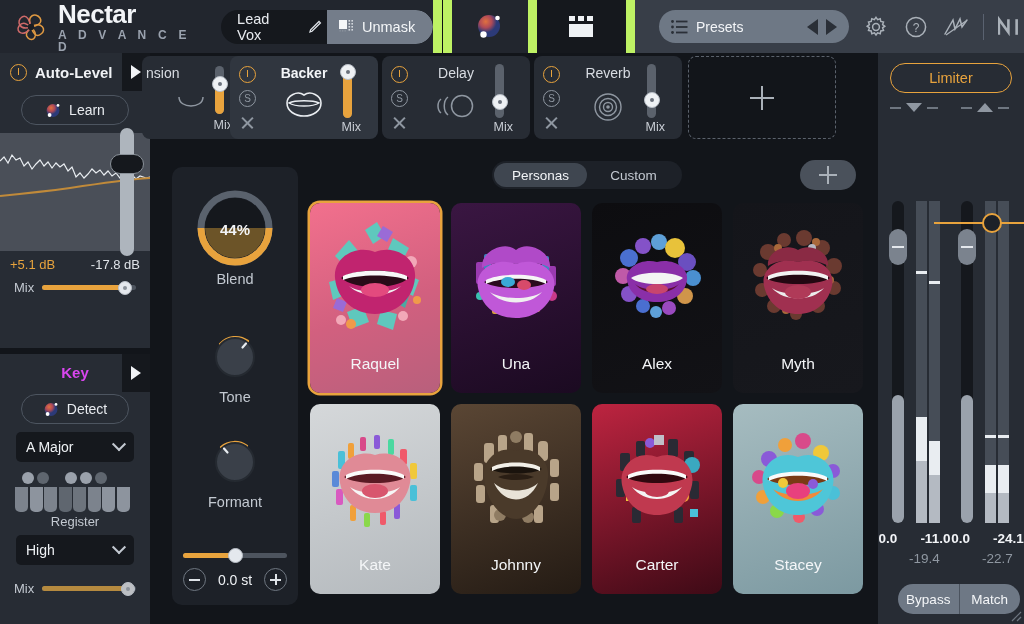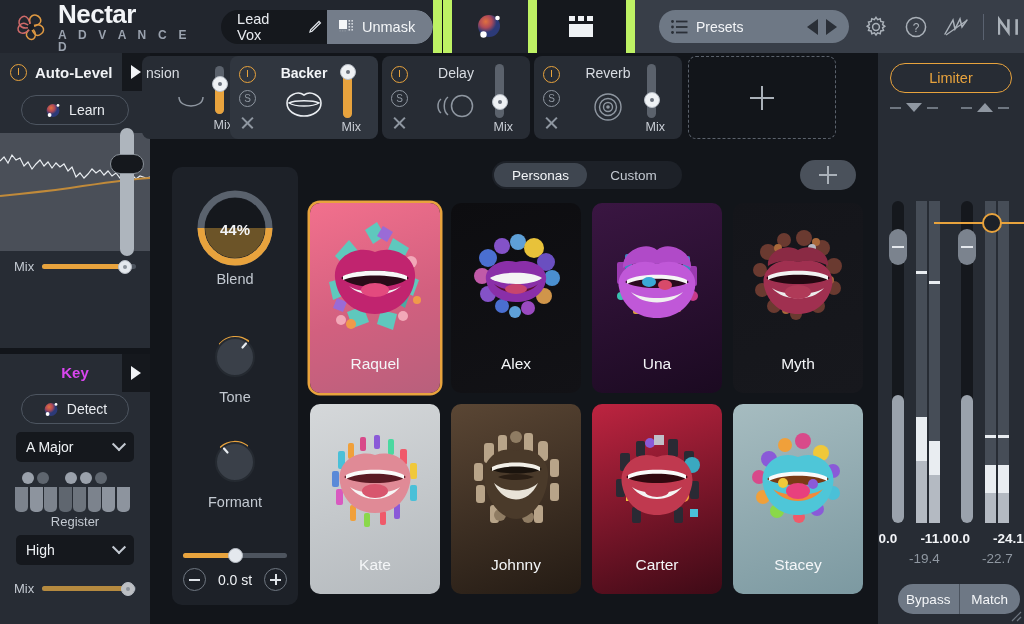--- a/index.html
+++ b/index.html
@@ -333,20 +333,24 @@
             </defs>
           <rect width="150" height="118" fill="#4a4f58"></rect>
           <polyline points="0,28 4,24 8,30 12,22 16,27 20,25 24,33 28,29 32,36 36,31 40,27 44,33 48,29 52,35 56,30 60,34 64,31 68,38 72,34 76,44 80,40 84,45 88,41 92,36 96,40 100,37 104,42 108,38 112,43 116,40 120,45 124,41 128,44 132,42 136,46 140,43 146,45 150,44" fill="none" stroke="#e9edf1" stroke-width="1.2"></polyline>
           <path d="M0,63 C30,60 48,58 70,55 C96,51 122,47 150,45" fill="none" stroke="#c08a3a" stroke-width="2.2"></path>
         </svg>
         <div class="gfader">
           <div class="hnd"></div>
         </div>
       </div>
 
+      <div class="dbrow">
+        <div class="db-a">+5.1 dB</div>
+        <div class="db-b">-17.8 dB</div>
+      </div>
 
       <div class="mixrow">
         <div class="ml">Mix</div>
         <div class="track">
           <div class="fill" style="width:88%"></div>
           <div class="knob" style="left:88%"></div>
         </div>
       </div>
     </div>
 
@@ -592,20 +596,49 @@
                 <circle cx="96" cy="84" r="4"></circle>
               </g>
             <path d="M54,36 C74,28 96,42 94,62 C92,84 74,98 54,98 C34,98 16,84 14,62 C12,42 34,28 54,36 Z" fill="#c1246f"></path>
             <path d="M20,62 C34,52 74,52 88,62 C74,74 34,74 20,62 Z" fill="#2a0b18"></path>
             <path d="M22,60 C36,53 72,53 86,60 L86,64 C72,58 36,58 22,64 Z" fill="#f8f8f8"></path>
             <path d="M28,70 C40,78 68,78 80,70 C68,82 40,82 28,70 Z" fill="#f0f0f0"></path>
             <ellipse cx="54" cy="74" rx="14" ry="7" fill="#e34a7e"></ellipse>
           </svg>
         </div>
         <div class="cname">Raquel</div>
+      </div>
+
+      <div class="card" style="background:linear-gradient(160deg,#3a1642,#1b0a21);">
+        <div class="art">
+          <svg width="100" height="100" viewBox="0 0 100 100">
+            <g fill="#9a3ab0">
+                <rect x="10" y="36" width="8" height="22" rx="2"></rect>
+                <rect x="82" y="40" width="8" height="20" rx="2"></rect>
+              </g>
+            <g fill="#3a8ac0">
+                <rect x="18" y="28" width="7" height="16" rx="2"></rect>
+                <rect x="76" y="30" width="7" height="16" rx="2"></rect>
+              </g>
+            <g fill="#d8a03a">
+                <rect x="26" y="74" width="8" height="14" rx="2"></rect>
+                <rect x="66" y="72" width="8" height="14" rx="2"></rect>
+              </g>
+            <circle cx="86" cy="70" r="5" fill="#c83a8a"></circle>
+              <circle cx="14" cy="70" r="4" fill="#3ac0b0"></circle>
+            <path d="M50,24 C62,14 86,26 84,42 C82,40 68,34 50,38 C32,34 18,40 16,42 C14,26 38,14 50,24 Z" fill="#b04ac8"></path>
+            <path d="M50,38 C70,30 92,44 88,62 C84,82 68,92 50,92 C32,92 16,82 12,62 C8,44 30,30 50,38 Z" fill="#c058d8"></path>
+            <path d="M18,56 C30,48 70,48 82,56 C70,64 30,64 18,56 Z" fill="#2a0a1e"></path>
+            <path d="M20,54 C32,47 68,47 80,54 L80,58 C68,51 32,51 20,58 Z" fill="#f6f6f6"></path>
+            <path d="M24,66 C36,74 64,74 76,66 C64,80 36,80 24,66 Z" fill="#f0f0f0"></path>
+            <ellipse cx="42" cy="56" rx="7" ry="5" fill="#3aa8d8"></ellipse>
+            <ellipse cx="58" cy="59" rx="7" ry="5" fill="#d84a6a"></ellipse>
+          </svg>
+        </div>
+        <div class="cname">Una</div>
       </div>
 
       <div class="card" style="background:linear-gradient(160deg,#0d0d10,#121216);">
         <div class="art">
           <svg width="96" height="96" viewBox="0 0 96 96">
             <g>
                 <circle cx="20" cy="30" r="9" fill="#4a6fd0"></circle>
                 <circle cx="34" cy="18" r="8" fill="#8452c8"></circle>
                 <circle cx="50" cy="14" r="8" fill="#5ea0d8"></circle>
             <circle cx="66" cy="20" r="10" fill="#e8c23a"></circle>
@@ -618,49 +651,20 @@
                 <circle cx="60" cy="80" r="7" fill="#9a4ac0"></circle>
                 <circle cx="47" cy="84" r="6" fill="#5ea0d8"></circle>
               </g>
             <path d="M48,34 C64,30 80,40 78,52 C76,66 64,74 48,74 C32,74 20,66 18,52 C16,40 32,30 48,34 Z" fill="#8a2fa8"></path>
             <path d="M22,50 C32,43 64,43 74,50 C64,58 32,58 22,50 Z" fill="#f4f4f4"></path>
             <path d="M26,56 C36,64 60,64 70,56 C60,68 36,68 26,56 Z" fill="#5a1030"></path>
             <ellipse cx="48" cy="61" rx="11" ry="5" fill="#c8456e"></ellipse>
           </svg>
         </div>
         <div class="cname">Alex</div>
-      </div>
-
-      <div class="card" style="background:linear-gradient(160deg,#3a1642,#1b0a21);">
-        <div class="art">
-          <svg width="100" height="100" viewBox="0 0 100 100">
-            <g fill="#9a3ab0">
-                <rect x="10" y="36" width="8" height="22" rx="2"></rect>
-                <rect x="82" y="40" width="8" height="20" rx="2"></rect>
-              </g>
-            <g fill="#3a8ac0">
-                <rect x="18" y="28" width="7" height="16" rx="2"></rect>
-                <rect x="76" y="30" width="7" height="16" rx="2"></rect>
-              </g>
-            <g fill="#d8a03a">
-                <rect x="26" y="74" width="8" height="14" rx="2"></rect>
-                <rect x="66" y="72" width="8" height="14" rx="2"></rect>
-              </g>
-            <circle cx="86" cy="70" r="5" fill="#c83a8a"></circle>
-              <circle cx="14" cy="70" r="4" fill="#3ac0b0"></circle>
-            <path d="M50,24 C62,14 86,26 84,42 C82,40 68,34 50,38 C32,34 18,40 16,42 C14,26 38,14 50,24 Z" fill="#b04ac8"></path>
-            <path d="M50,38 C70,30 92,44 88,62 C84,82 68,92 50,92 C32,92 16,82 12,62 C8,44 30,30 50,38 Z" fill="#c058d8"></path>
-            <path d="M18,56 C30,48 70,48 82,56 C70,64 30,64 18,56 Z" fill="#2a0a1e"></path>
-            <path d="M20,54 C32,47 68,47 80,54 L80,58 C68,51 32,51 20,58 Z" fill="#f6f6f6"></path>
-            <path d="M24,66 C36,74 64,74 76,66 C64,80 36,80 24,66 Z" fill="#f0f0f0"></path>
-            <ellipse cx="42" cy="56" rx="7" ry="5" fill="#3aa8d8"></ellipse>
-            <ellipse cx="58" cy="59" rx="7" ry="5" fill="#d84a6a"></ellipse>
-          </svg>
-        </div>
-        <div class="cname">Una</div>
       </div>
 
       <div class="card" style="background:linear-gradient(160deg,#14151a,#17181d);">
         <div class="art">
           <svg width="100" height="100" viewBox="0 0 100 100">
             <g fill="#6a3a30">
                 <circle cx="20" cy="26" r="8"></circle>
                 <circle cx="36" cy="14" r="7"></circle>
                 <circle cx="56" cy="12" r="8"></circle>
                 <circle cx="74" cy="22" r="8"></circle>

